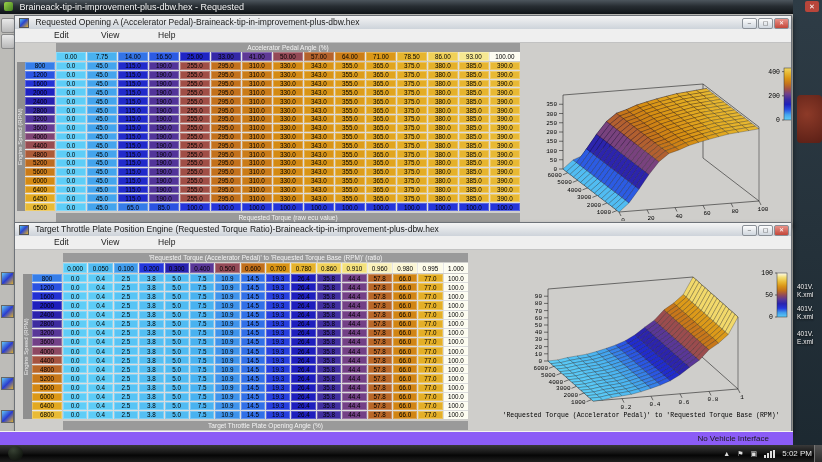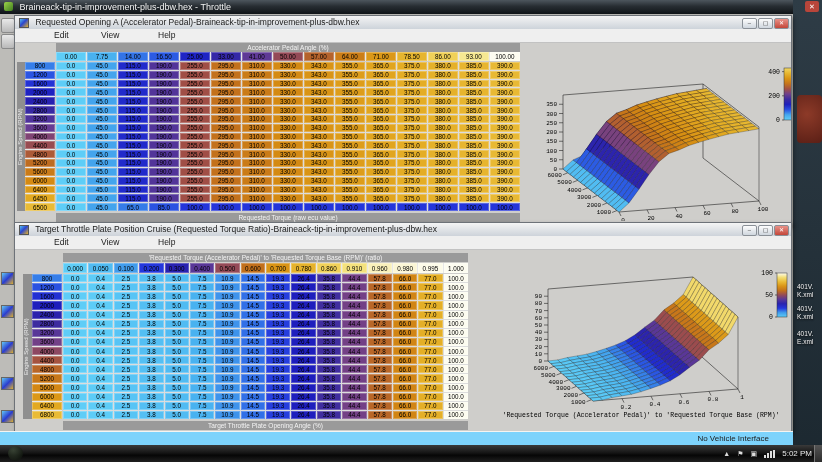--- a/index.html
+++ b/index.html
@@ -6,21 +6,21 @@
   body{width:822px;height:462px;overflow:hidden;position:relative;
        font-family:"Liberation Sans",sans-serif;background:#24313b;}
   #stage{position:absolute;inset:0;}
   
   .main-titlebar{position:absolute;left:0;top:0;width:793px;height:14px;
     background:linear-gradient(180deg,#4d565d 0%,#272d32 45%,#101418 100%);
     color:#f2f2f2;font-size:9px;line-height:14px;white-space:nowrap;}
   .main-titlebar .app-icon{display:inline-block;width:9px;height:9px;margin:2px 4px 0 4px;
     vertical-align:top;background:linear-gradient(135deg,#9dd44a,#3f7d1e);border-radius:2px;}
   .mdi{position:absolute;left:0;top:14px;width:793px;height:417px;background:#bdbcb8;}
-  .statusbar{position:absolute;left:0;top:431px;width:793px;height:14px;background:#7dd3fc;
+  .statusbar{position:absolute;left:0;top:431px;width:793px;height:14px;background:#8b5cf6;
     border-top:1px solid #f5f4f1;font-size:8px;color:#1c1c1c;}
   .statusbar span{position:absolute;right:24px;top:2px;}
   
   .child{position:absolute;background:#cfcecb;border:1px solid #6d7278;box-shadow:2px 2px 4px rgba(0,0,0,.35);}
   .child .titlebar{position:absolute;left:0;top:0;right:0;height:13px;
     background:linear-gradient(180deg,#f4f4f4,#cdd3da);border-bottom:1px solid #9aa0a6;
     font-size:8.5px;color:#1a1a1a;line-height:13px;white-space:nowrap;overflow:hidden;}
   .child .doc-icon{display:inline-block;width:8px;height:8px;margin:2px 4px 0 4px;vertical-align:top;
     background:linear-gradient(135deg,#58c1f0 0%,#2a46cf 45%,#e6b42a 100%);border:1px solid #555;}
   .winbtns{position:absolute;right:2px;top:2px;display:flex;gap:1px;}
@@ -81,21 +81,21 @@
       <div>K.xml</div>
     </div>
   <div class="xmlicon" style="top:330px">
     <div>401V.</div>
       <div>E.xml</div>
     </div>
   <div class="main-close">✕</div>
 
   <div class="main-titlebar">
     <span class="app-icon"></span>
-    <span>Braineack-tip-in-improvement-plus-dbw.hex - Throttle</span>
+    <span>Braineack-tip-in-improvement-plus-dbw.hex - Requested</span>
   </div>
   <div class="mdi"></div>
   <div class="tool-sliver" style="top:18px"></div>
   <div class="tool-sliver" style="top:34px"></div>
   <div class="mini-icon" style="top:272px"></div>
   <div class="mini-icon" style="top:305px"></div>
   <div class="mini-icon" style="top:341px"></div>
   <div class="mini-icon" style="top:377px"></div>
   <div class="mini-icon" style="top:410px"></div>
 
@@ -706,21 +706,21 @@
         <line x1="261" y1="48.81395348837209" x2="263" y2="48.81395348837209" stroke-width="0.6" stroke="#222"></line>
         <text x="259" y="50.81395348837209" text-anchor="end" font-size="6.5">200</text>
         <line x1="261" y1="24.627906976744185" x2="263" y2="24.627906976744185" stroke-width="0.6" stroke="#222"></line>
         <text x="259" y="26.627906976744185" text-anchor="end" font-size="6.5">400</text>
       </svg>
   </div>
 
   <div class="child" style="left:14px;top:222px;width:776px;height:210px;">
     <div class="titlebar">
       <span class="doc-icon"></span>
-      <span>Target Throttle Plate Position Cruise (Requested Torque Ratio)-Braineack-tip-in-improvement-plus-dbw.hex</span>
+      <span>Target Throttle Plate Position Engine (Requested Torque Ratio)-Braineack-tip-in-improvement-plus-dbw.hex</span>
       <span class="winbtns">
         <span class="wb">–</span>
         <span class="wb">▢</span>
         <span class="wb close">✕</span>
       </span>
     </div>
     <div class="menubar">
       <span style="left:39px">Edit</span>
       <span style="left:86px">View</span>
       <span style="left:143px">Help</span>

